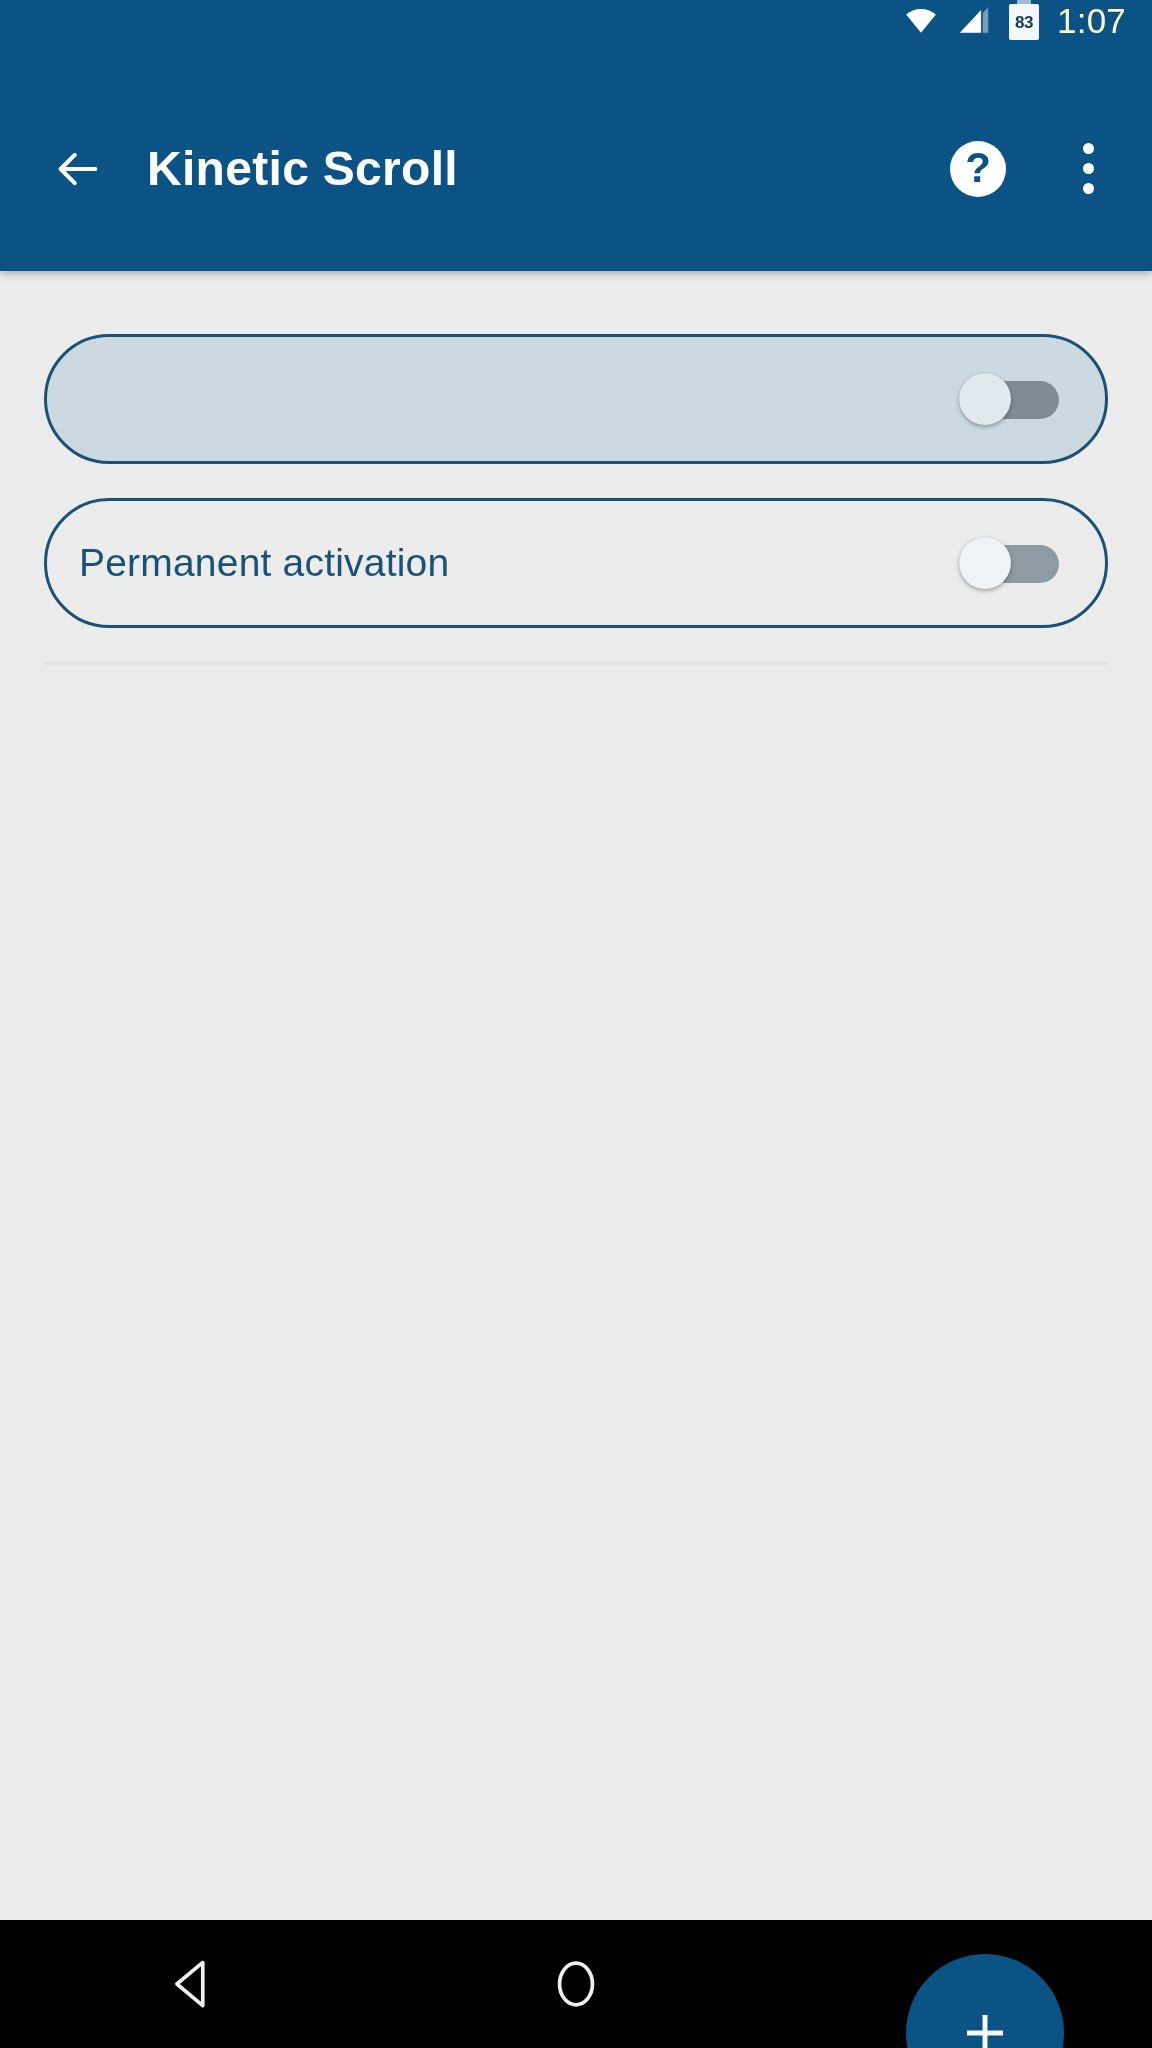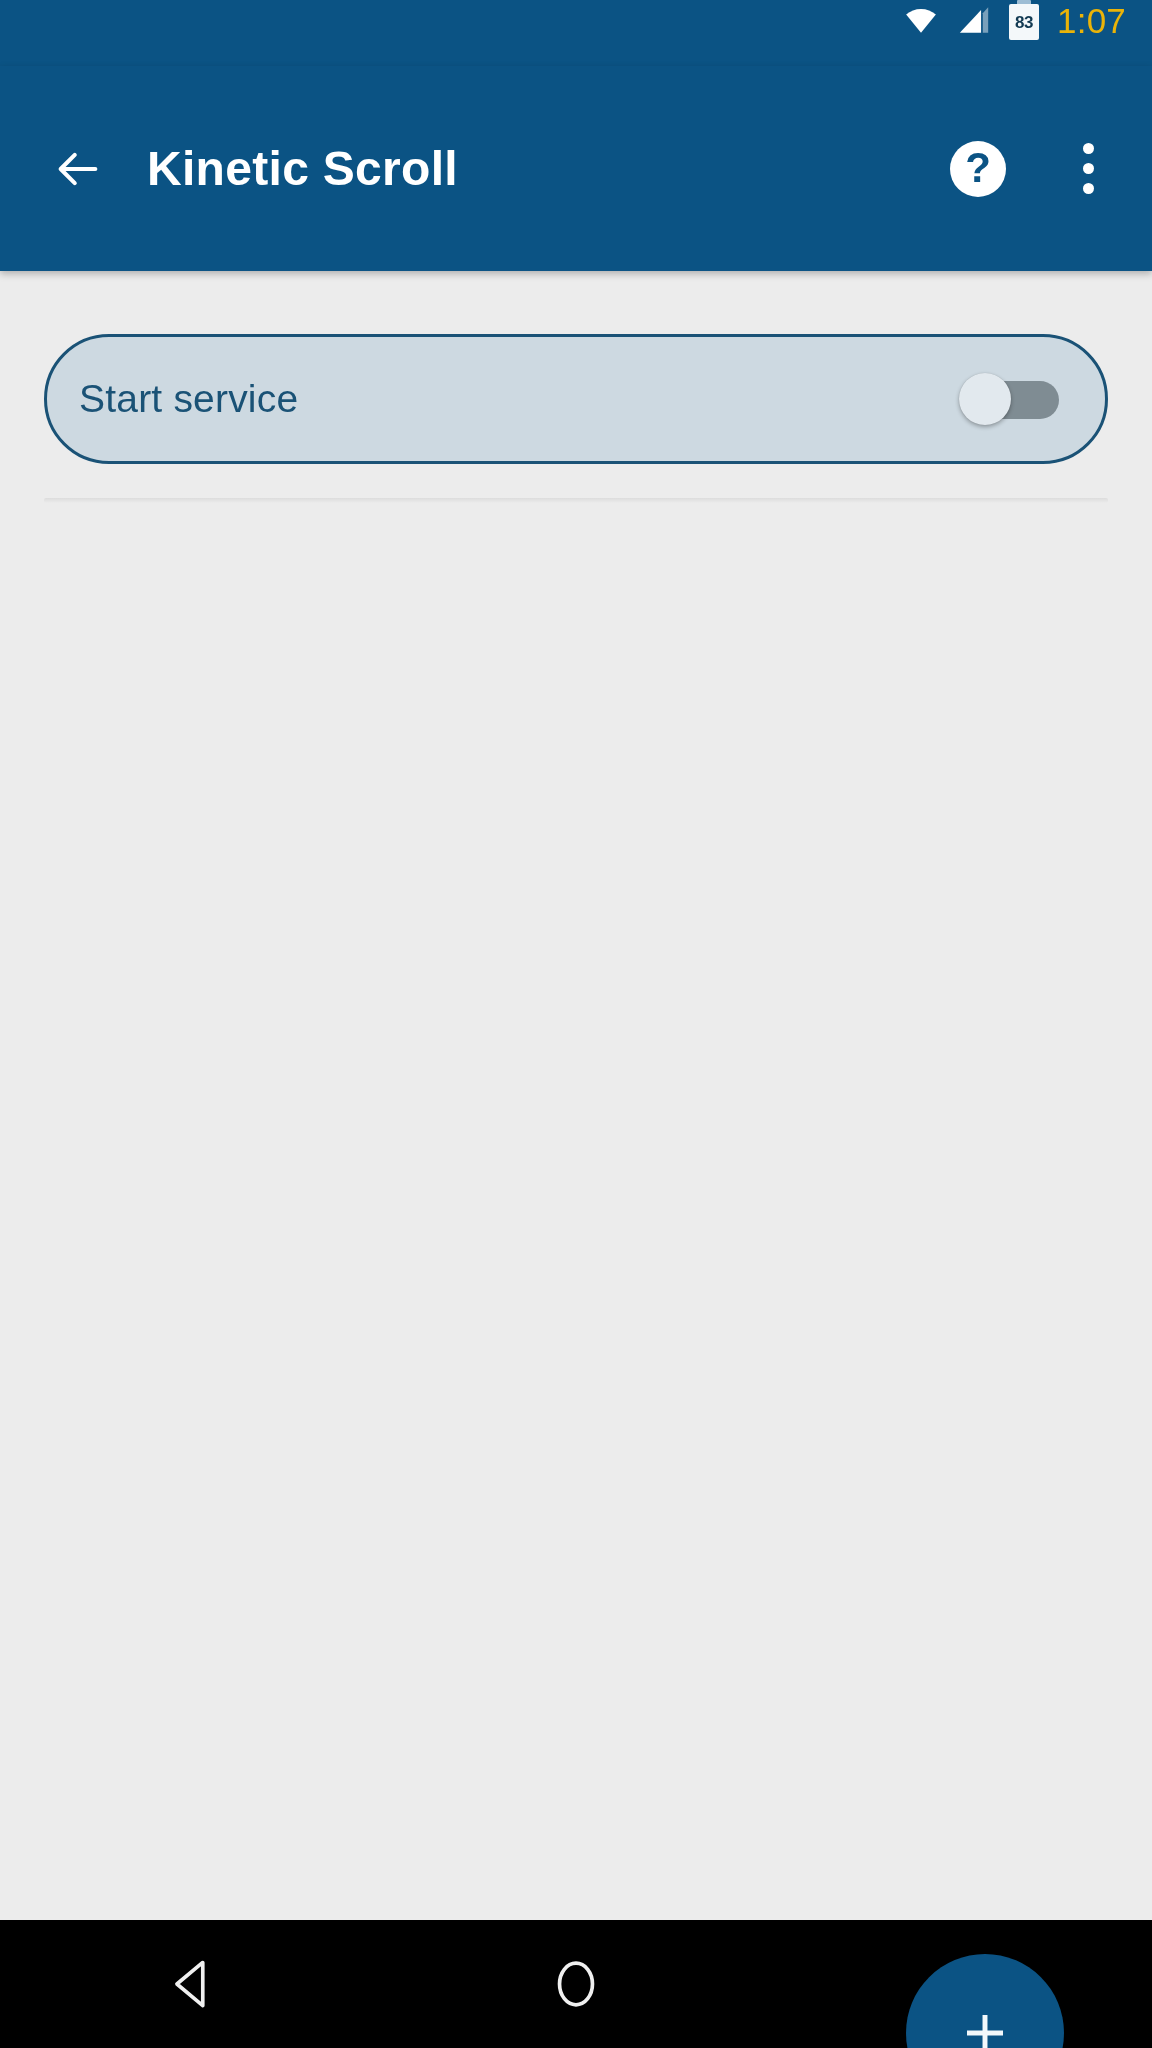--- a/index.html
+++ b/index.html
@@ -65,21 +65,21 @@
   }
   .sb-batt-num {
     font-size: 17px;
     font-weight: bold;
     color: #123a52;
     letter-spacing: -0.5px;
     line-height: 1;
   }
   .sb-time {
     font-size: 35px;
-    color: #eab308;
+    color: #fef9c3;
     font-weight: normal;
     line-height: 1;
     letter-spacing: 0.2px;
   }
 
   
   .app-bar {
     position: absolute;
     top: 66px; left: 0;
     width: 1152px;
@@ -317,27 +317,33 @@
         <i></i>
       </div>
     </div>
   </div>
 
   <div class="content">
 
     <div class="pref-list">
 
       <div class="pref-row selected">
-        <span class="pref-label">Start service</span>
         <div class="switch">
           <div class="switch-track"></div>
           <div class="switch-thumb"></div>
         </div>
       </div>
 
+      <div class="pref-row">
+        <span class="pref-label">Permanent activation</span>
+        <div class="switch">
+          <div class="switch-track"></div>
+          <div class="switch-thumb"></div>
+        </div>
+      </div>
 
       <div class="list-divider"></div>
     </div>
 
     <div class="fab">
       <svg viewBox="0 0 24 24">
         <path d="M12 4 V20 M4 12 H20" fill="none" stroke="#f2f8fb" stroke-width="2.2" stroke-linecap="butt"></path>
       </svg>
     </div>
 

